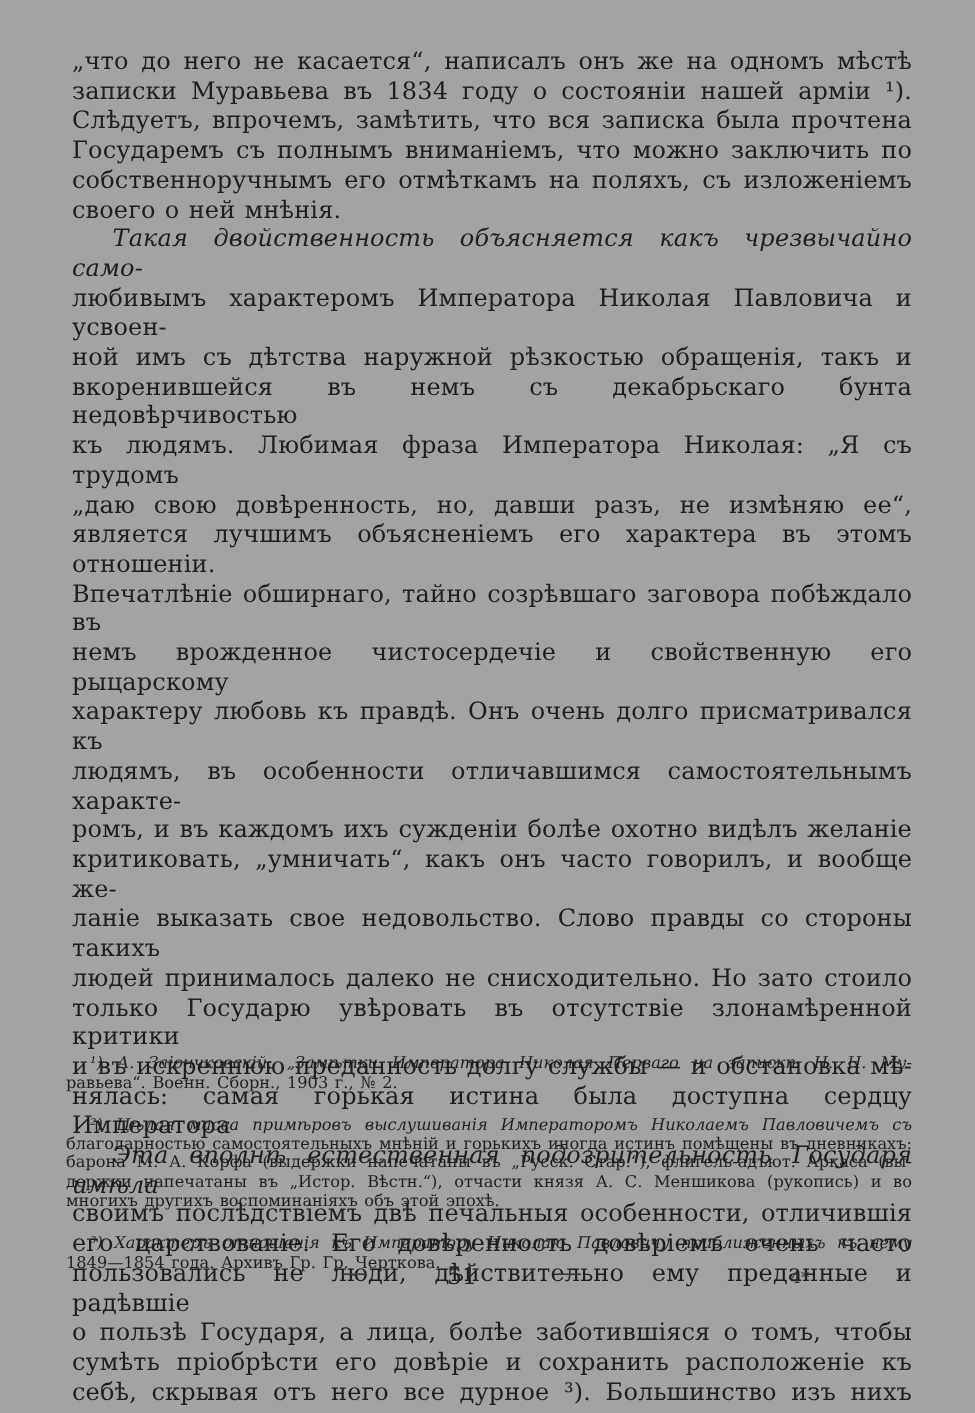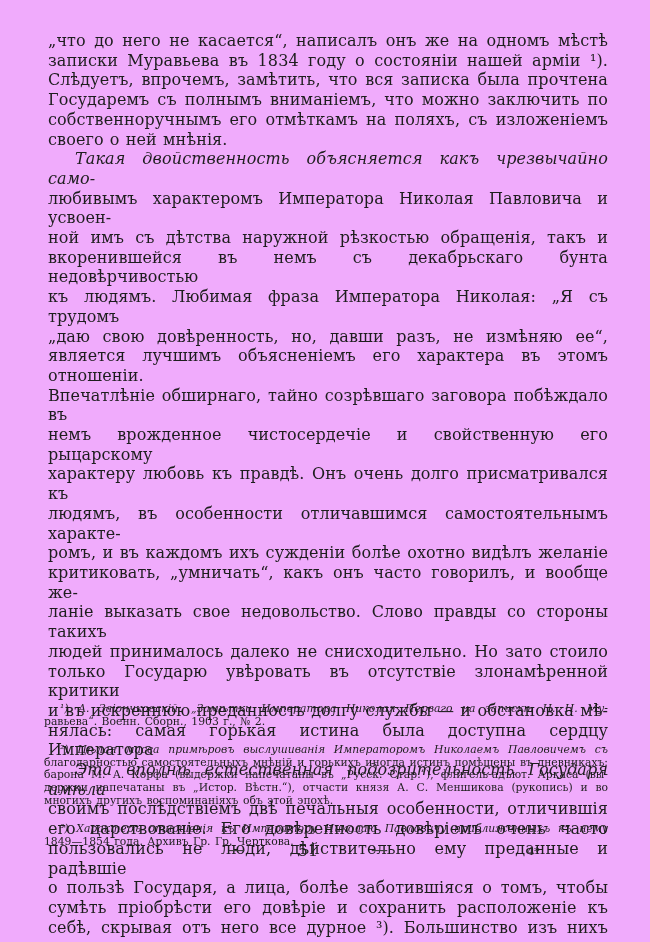--- a/index.html
+++ b/index.html
@@ -5,21 +5,21 @@
   html, body { margin: 0; padding: 0; }
   body {
     width: 650px; height: 942px;
     background: #ffffff;
     font-family: "DejaVu Serif", "Liberation Serif", serif;
     overflow: hidden;
   }
   .page {
     position: relative;
     width: 650px; height: 942px;
-    background: #f0abfc;
+    background: #a3a3a3;
     color: #1e1e1e;
   }
   
   .main {
     position: absolute;
     left: 48px; top: 31px; width: 560px;
     font-size: 16px;
     line-height: 19.7px;
     letter-spacing: 0.1px;
   }

